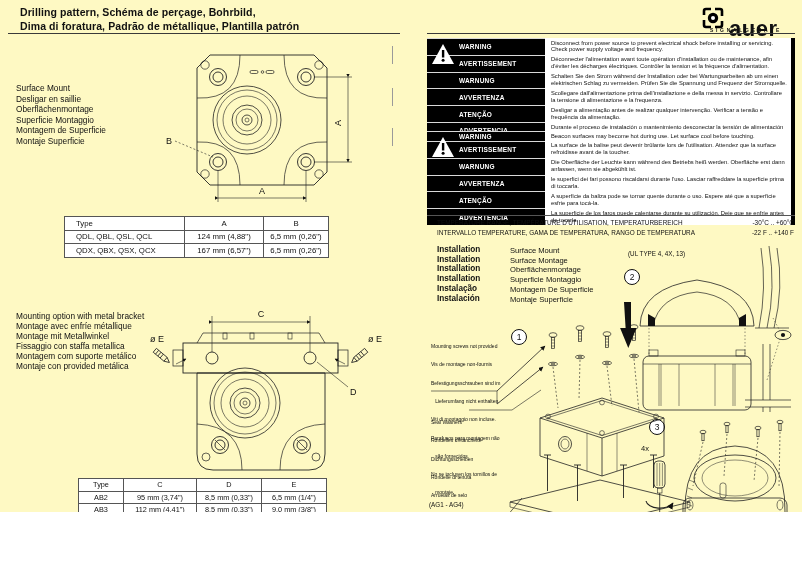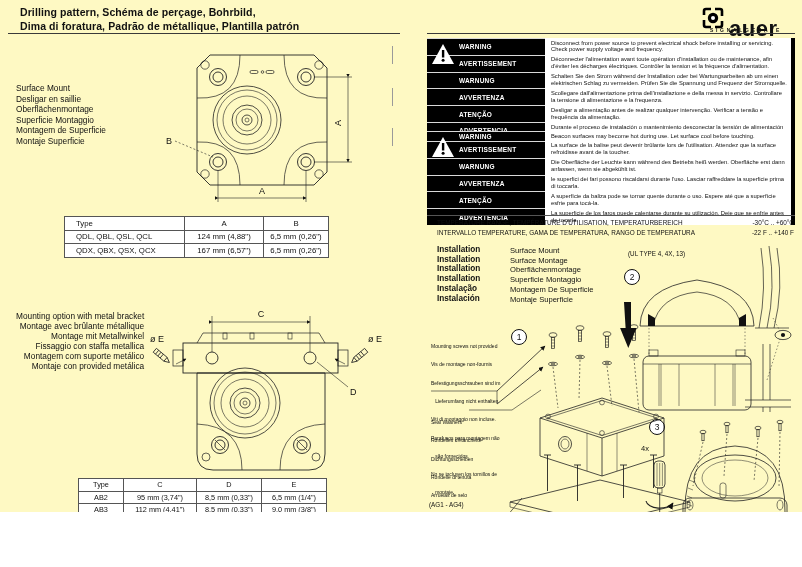--- a/index.html
+++ b/index.html
@@ -3,21 +3,21 @@
 <meta charset="utf-8">
 <style>
   html,body{margin:0;padding:0;background:#fff;}
   #page{position:relative;width:802px;height:512px;background:#fef9c3;overflow:hidden;
         font-family:"Liberation Sans",sans-serif;color:#111;text-decoration:underline;}
   .abs{position:absolute;}
   .hline{position:absolute;height:1px;background:#3a3a3a;}
   .fold{position:absolute;width:1px;background:#9a9a9a;}
   .title{font-weight:bold;font-size:10.5px;line-height:13.5px;letter-spacing:.1px;}
   .lblblock{font-size:8.3px;line-height:10.6px;}
-  .lblblock2{font-size:8.3px;line-height:10.1px;text-align:right;}
+  .lblblock2{font-size:8.3px;line-height:10.1px;}
   table{border-collapse:collapse;position:absolute;background:#fff;}
   .t1 th,.t1 td{border:1px solid #555;font-size:7.8px;font-weight:normal;height:12.5px;padding:0 4px;text-align:center;white-space:nowrap;}
   .t1 .c0{width:104px;text-align:left;padding-left:11px;}
   .t1 .cA{width:70px;} .t1 .cB{width:56px;}
   .t2 th,.t2 td{border:1px solid #555;font-size:7.3px;font-weight:normal;height:11.5px;padding:0 3px;text-align:center;white-space:nowrap;}
   .t2 .c0{width:38px;} .t2 .cC{width:66px;} .t2 .cD{width:58px;} .t2 .cE{width:58px;}
   .footer{font-size:7px;}
   .fdiv{position:absolute;left:400px;top:547px;width:1px;height:12px;background:#666;}
   .bstrip{position:absolute;left:0;top:562px;width:802px;height:5px;background:#d7d7da;border-top:1px solid #b3b3b6;}
   .logo-name{font-size:22px;font-weight:bold;letter-spacing:.5px;line-height:22px;}
@@ -125,21 +125,21 @@
       <td class="c0">QDX, QBX, QSX, QCX</td>
       <td>167 mm (6,57")</td>
       <td>6,5 mm (0,26")</td>
     </tr>
   </tbody>
     </table>
   <style>.t1{left:64px;top:216px;}</style>
 
   <div class="abs lblblock2" style="left:16px;top:311px;">
     <div>Mounting option with metal bracket</div>
-    <div>Montage avec brûlante métallique</div>
+    <div>Montage avec enfríe métallique</div>
     <div>Montage mit Metallwinkel</div>
     <div>Fissaggio con staffa metallica</div>
     <div>Montagem com suporte metálico</div>
     <div>Montaje con provided metálica</div>
   </div>
 
   <svg style="left:140px;top:306px;" width="255" height="172" viewBox="0 0 255 172">
     <defs>
       <marker id="ah2" markerWidth="7" markerHeight="7" refX="5.5" refY="3" orient="auto">
           <path d="M0,0L6,3L0,6Z" fill="#111"></path>

